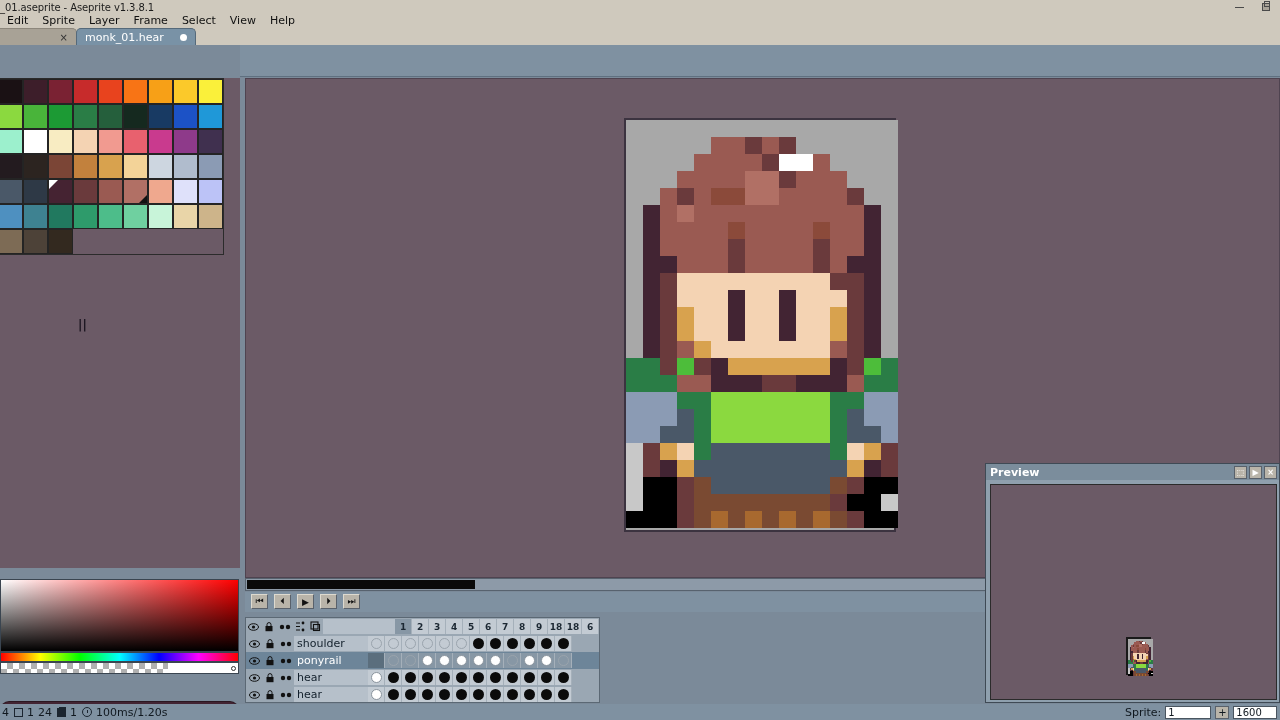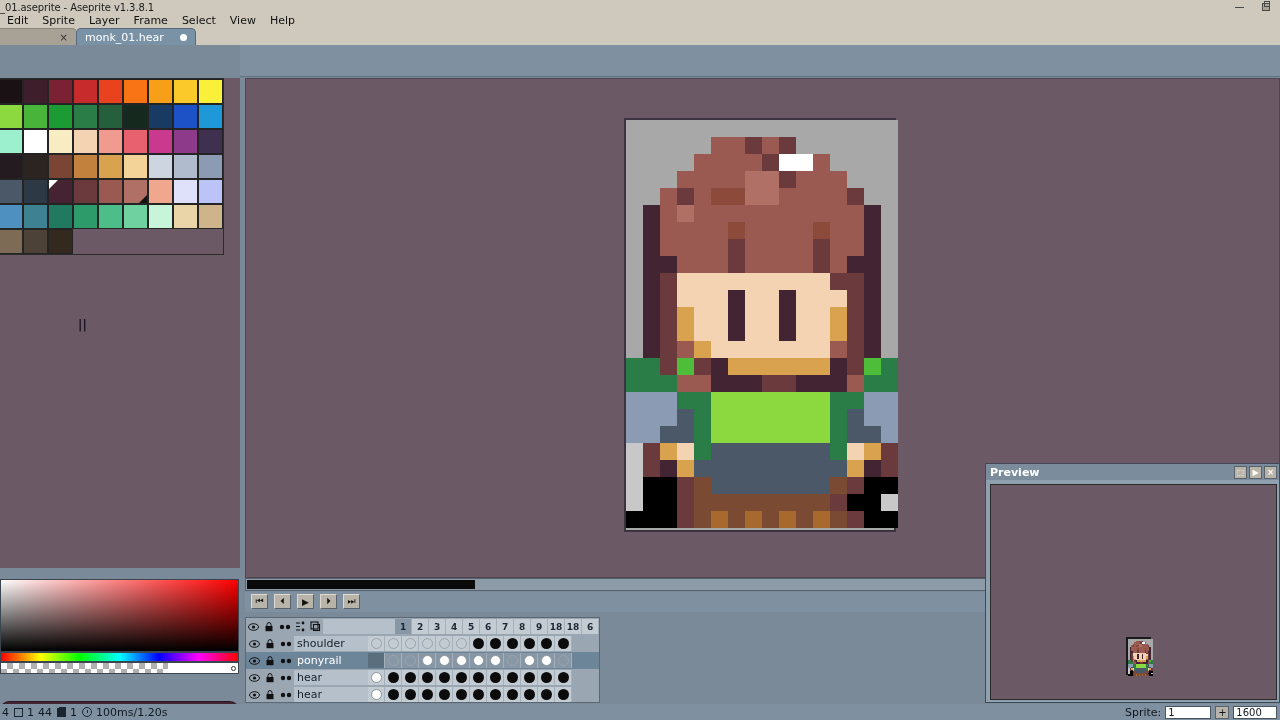--- a/index.html
+++ b/index.html
@@ -1489,21 +1489,21 @@
     </div>
   </div>
 
   <div class="statusbar">
     <span class="si">
       <span>4</span>
     </span>
     <span class="si">
       <span class="ic-sq"></span>
       <span>1</span>
-      <span>44</span>
+      <span>24</span>
     </span>
     <span class="si">
       <span class="ic-film"></span>
       <span>1</span>
     </span>
     <span class="si">
       <span class="ic-clock"></span>
       <span>100ms/1.20s</span>
     </span>
   </div>

